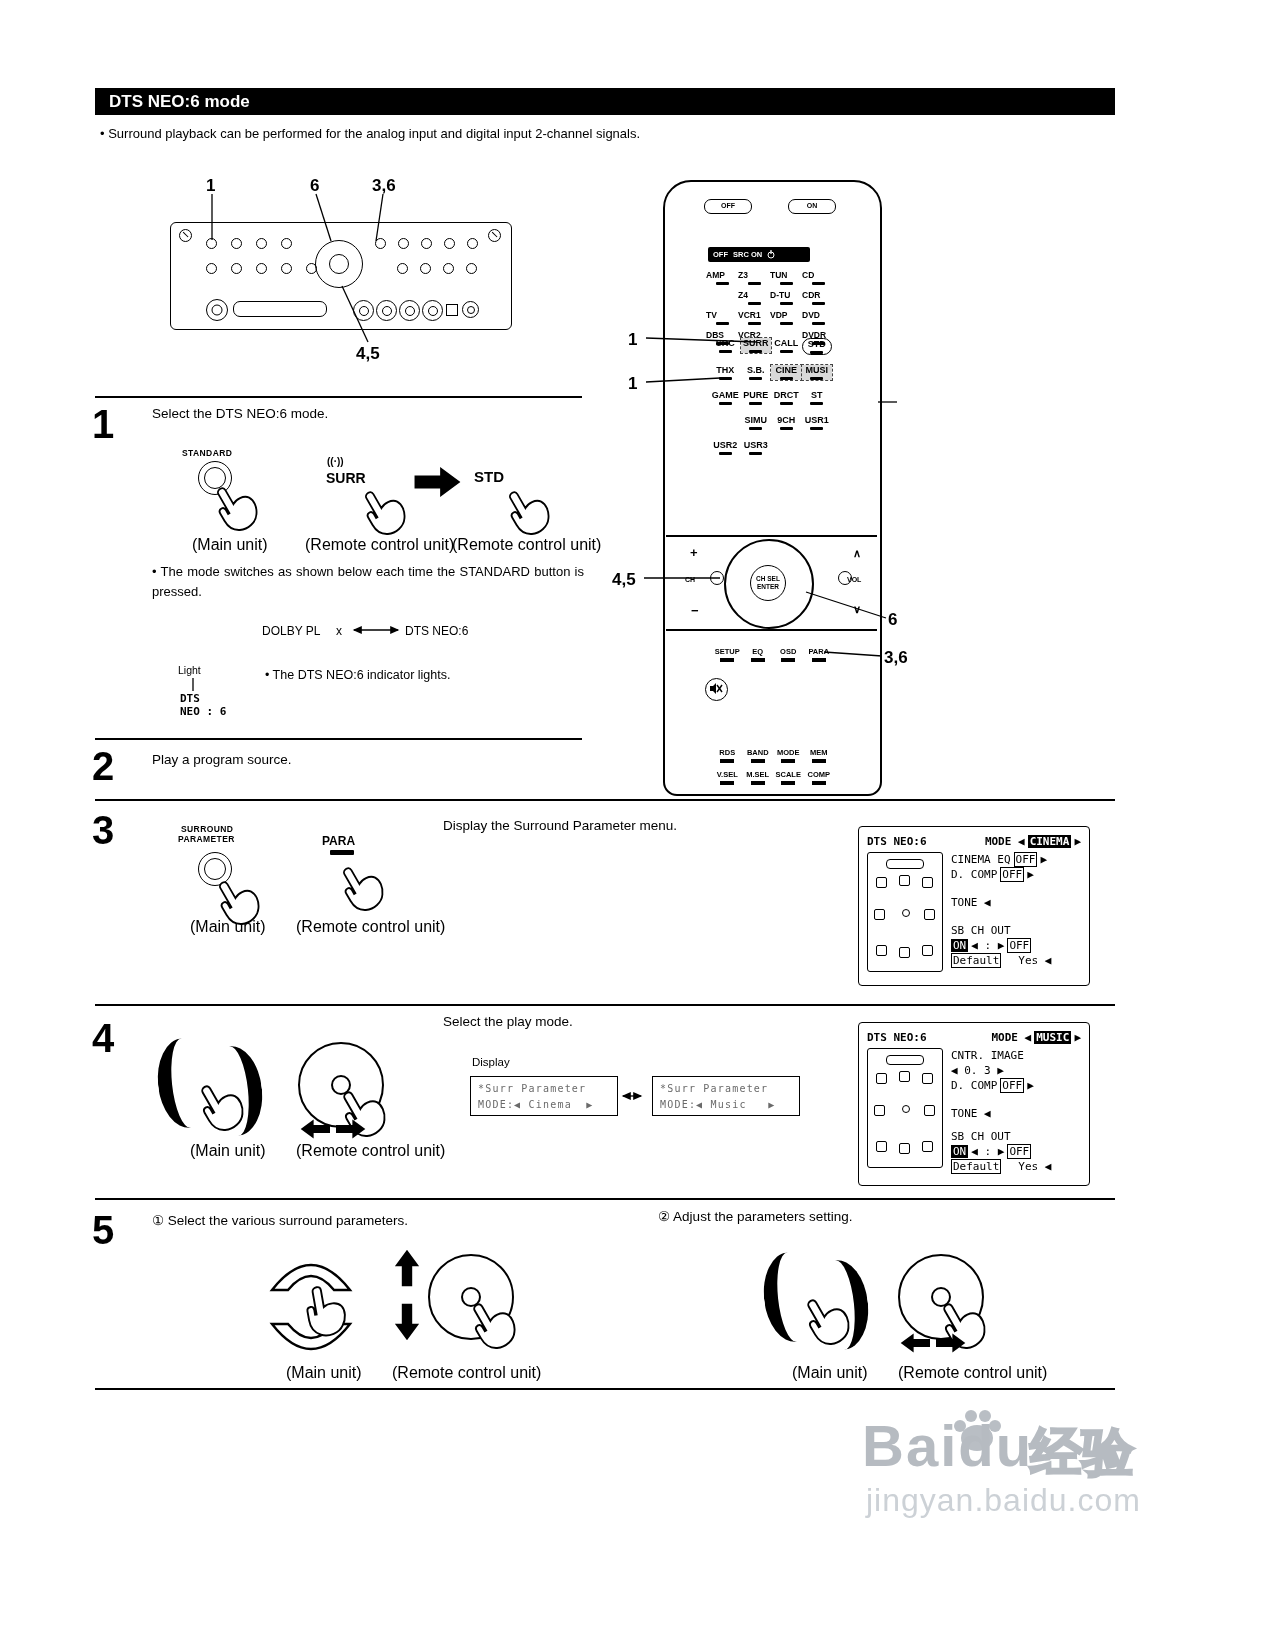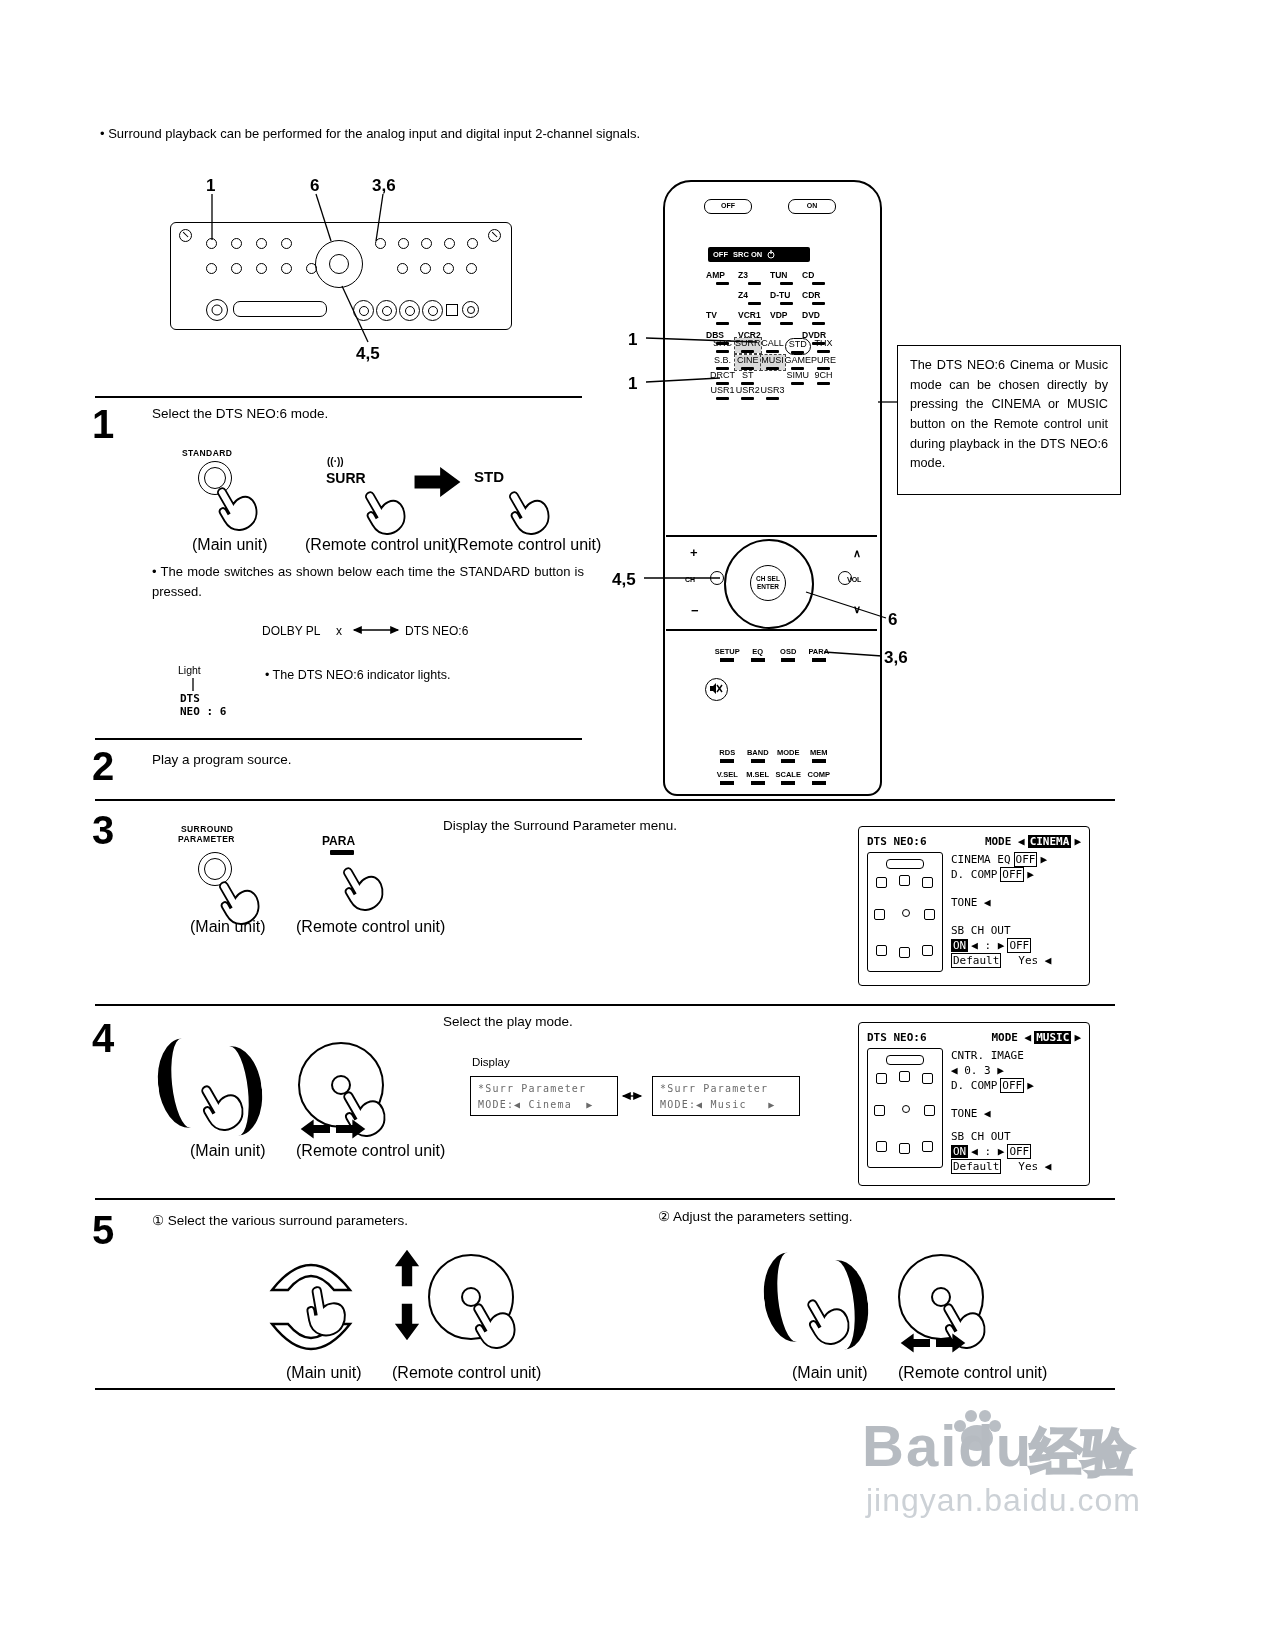--- a/index.html
+++ b/index.html
@@ -30,22 +30,22 @@
   .remote-body{position:absolute;left:663px;top:180px;width:215px;height:612px;border:2px solid #000;
                border-radius:28px 28px 14px 14px;background:#fff}
   .rc-pill{position:absolute;border:1.4px solid #000;border-radius:7px;font-size:7px;font-weight:bold;
            text-align:center;line-height:12px}
   .rc-bar{position:absolute;background:#000;color:#fff;font-size:7.5px;font-weight:bold;display:flex;
           align-items:center;gap:5px;padding:0 5px;border-radius:2px}
   .dev-grid{position:absolute;display:grid;grid-template-columns:repeat(4,1fr);row-gap:5px;
             font-size:8.5px;font-weight:bold}
   .dev-grid span::after{content:"";display:block;width:13px;height:3px;background:#000;margin:2px auto 0;border-radius:1px}
   .dev-grid span:empty::after{display:none}
-  .fn-grid{position:absolute;display:grid;grid-template-columns:repeat(5,1fr);row-gap:0;
-           text-align:center;font-size:9px;font-weight:normal;align-items:start}
+  .fn-grid{position:absolute;display:grid;grid-template-columns:repeat(4,1fr);row-gap:10px;
+           text-align:center;font-size:9px;font-weight:bold;align-items:start}
   .fn-grid span::after{content:"";display:block;width:13px;height:3px;background:#000;margin:2px auto 0;border-radius:1px}
   .fn-grid span:empty::after{display:none}
   .fn-grid span:nth-child(2),.fn-grid span:nth-child(7),.fn-grid span:nth-child(8){background:#d9d9d9;outline:1px dashed #444}
   .fn-grid span:nth-child(4){border:1.4px solid #000;border-radius:9px}
   .row4-grid{position:absolute;display:grid;grid-template-columns:repeat(4,1fr);text-align:center;
              font-size:7.5px;font-weight:bold}
   .row4-grid span::after{content:"";display:block;width:14px;height:4px;background:#000;margin:2px auto 0}
   .rc-sep{position:absolute;background:#000;height:1.5px}
   .dial{position:absolute;border:2.4px solid #000;border-radius:50%}
   .dial-center{position:absolute;border:1.8px solid #000;border-radius:50%;display:flex;flex-direction:column;
@@ -102,20 +102,21 @@
       </symbol>
       <symbol id="sym-arch-up" viewBox="0 0 90 46">
         <path d="M6 42 Q45 -8 84 42 L68 42 Q45 14 22 42 Z" fill="#fff" stroke="#000" stroke-width="2.4"></path>
       </symbol>
       <symbol id="sym-arch-down" viewBox="0 0 90 46">
         <path d="M6 4 Q45 54 84 4 L68 4 Q45 32 22 4 Z" fill="#fff" stroke="#000" stroke-width="2.4"></path>
       </symbol>
     </defs>
   </svg>
 
+  <div class="header-bar">DTS NEO:6 mode</div>
   <div class="intro">• Surround playback can be performed for the analog input and digital input 2-channel signals.</div>
 
   <div class="callout" style="left:206px;top:176px">1</div>
   <div class="callout" style="left:310px;top:176px">6</div>
   <div class="callout" style="left:372px;top:176px">3,6</div>
   <div class="callout" style="left:356px;top:344px">4,5</div>
 
   <div class="panel">
     <div class="screw" style="left:8px;top:6px"></div>
     <div class="screw" style="left:317px;top:6px"></div>
@@ -260,21 +261,20 @@
         <span>MEM</span>
       </div>
     <div class="row4-grid" style="left:47px;top:588px;width:122px">
         <span>V.SEL</span>
         <span>M.SEL</span>
         <span>SCALE</span>
         <span>COMP</span>
       </div>
   </div>
 
-  <div class="note-box">The DTS NEO:6 Cinema or Music mode can be chosen directly by pressing the CINEMA or MUSIC button on the Remote control unit during playback in the DTS NEO:6 mode.</div>
 
   <div class="hr" style="left:95px;top:396px;width:487px"></div>
   <div class="step-num" style="left:92px;top:404px">1</div>
   <div class="step-title" style="left:152px;top:406px">Select the DTS NEO:6 mode.</div>
 
   <div class="small-label" style="left:182px;top:448px">STANDARD</div>
   <div class="btn2" style="left:198px;top:461px;width:32px;height:32px">
       <i style="width:20px;height:20px"></i>
     </div>
   <svg class="hand" width="44" height="52" style="left:212px;top:482px;transform:rotate(-30deg)">

